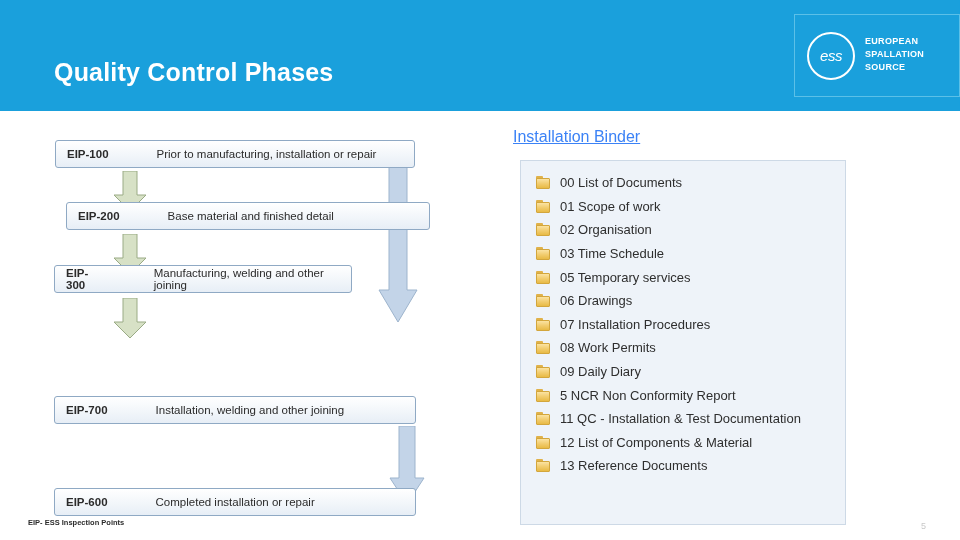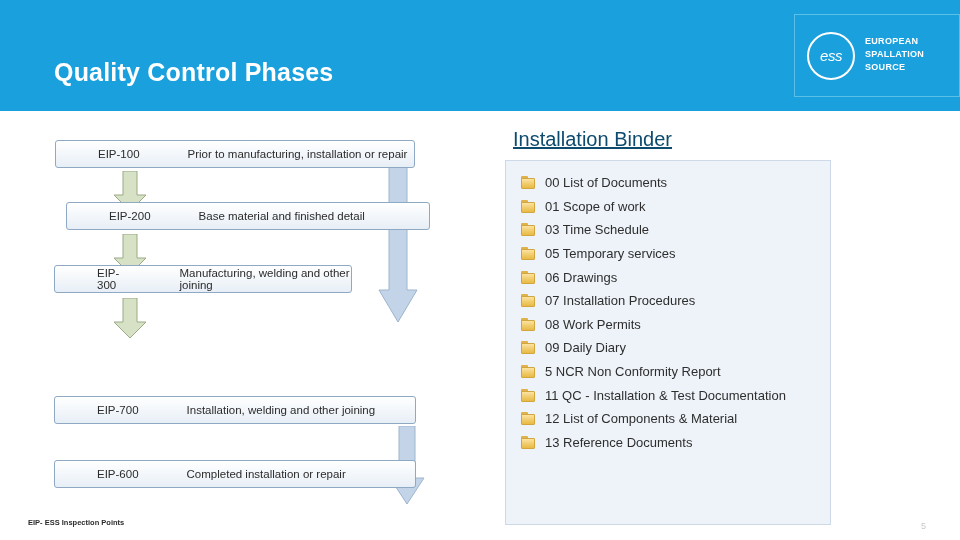--- a/index.html
+++ b/index.html
@@ -94,46 +94,45 @@
     border-radius: 3px;
     background: linear-gradient(to bottom, #ffffff 0%, #f2f6fa 55%, #e7eef6 100%);
     box-sizing: border-box;
     display: flex;
     align-items: center;
     padding-left: 11px;
     font-size: 11.5px;
     color: #2b2b2b;
   }
   .eip-box .code {
-    font-weight: normal;
+    font-weight: bold;
     margin-right: 4px;
-    margin-left: 31px;
   }
   .eip-box .desc {
     font-weight: normal;
     margin-left: 44px;
   }
 
   
   .arrow {
     position: absolute;
   }
 
   
   .binder-title {
     position: absolute;
     left: 513px;
     top: 128px;
-    font-size: 20px;
-    color: #0c4a6e;
+    font-size: 16px;
+    color: #3b82f6;
     text-decoration: underline;
   }
   .binder-panel {
     position: absolute;
-    left: 505px;
+    left: 520px;
     top: 160px;
     width: 326px;
     height: 365px;
     background: #eef3f9;
     border: 1px solid #cdd9e6;
     box-sizing: border-box;
   }
   .binder-list {
     position: absolute;
     left: 0;
@@ -244,21 +243,21 @@
     <span class="code">EIP-300</span>
     <span class="desc">Manufacturing, welding and other joining</span>
   </div>
 
 
   <div class="eip-box" style="left:14px; top:268px; width:362px;">
     <span class="code">EIP-700</span>
     <span class="desc">Installation, welding and other joining</span>
   </div>
 
-  <div class="eip-box" style="left:14px; top:332px; width:362px;">
+  <div class="eip-box" style="left:14px; top:360px; width:362px;">
     <span class="code">EIP-600</span>
     <span class="desc">Completed installation or repair</span>
   </div>
 </div>
 
 <div class="binder-title">Installation Binder</div>
 <div class="binder-panel">
   <div class="binder-list">
 
     <div class="binder-item">
@@ -273,20 +272,27 @@
           <span class="tab"></span>
           <span class="body"></span>
         </span>
       <span>01 Scope of work</span>
     </div>
     <div class="binder-item">
       <span class="folder-icon">
           <span class="tab"></span>
           <span class="body"></span>
         </span>
+      <span>02 Organisation</span>
+    </div>
+    <div class="binder-item">
+      <span class="folder-icon">
+          <span class="tab"></span>
+          <span class="body"></span>
+        </span>
       <span>03 Time Schedule</span>
     </div>
     <div class="binder-item">
       <span class="folder-icon">
           <span class="tab"></span>
           <span class="body"></span>
         </span>
       <span>05 Temporary services</span>
     </div>
     <div class="binder-item">

